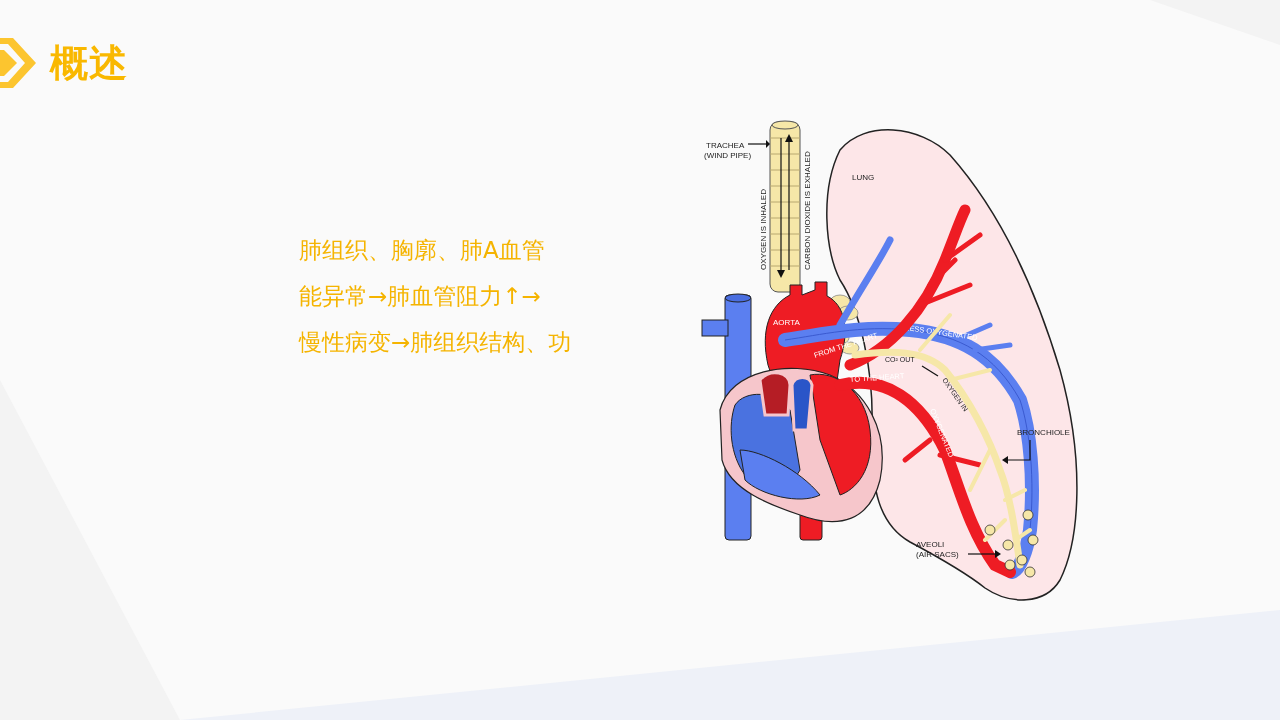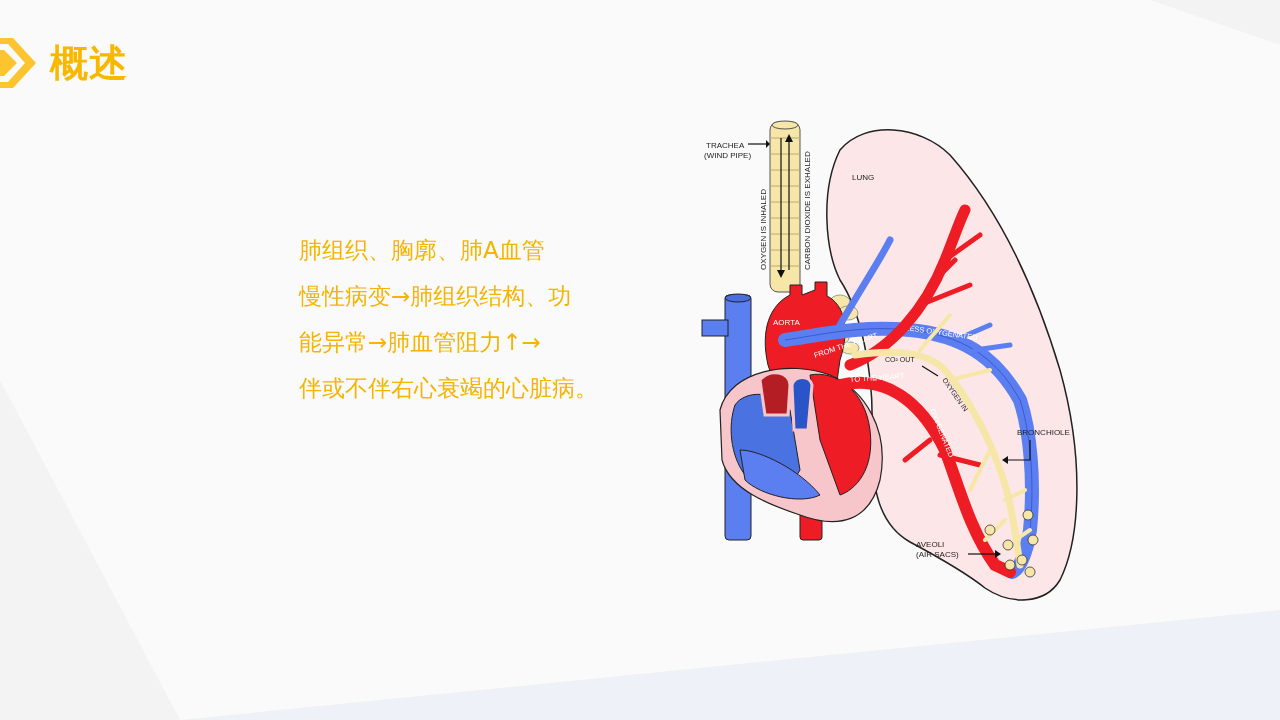--- a/index.html
+++ b/index.html
@@ -37,23 +37,22 @@
 <div class="title-wrap">
   <svg class="title-chevron" viewBox="0 0 38 50">
     <polygon points="0,0 13,0 36,25 13,50 0,50 0,44 8,44 25,25 8,6 0,6" fill="#fcc52f"></polygon>
     <polygon points="0,12 4,12 17,25 4,38 0,38" fill="#fcc52f"></polygon>
   </svg>
   <span class="title-text">概述</span>
 </div>
 
 <div class="body-text">
   <span class="body-line">肺组织、胸廓、肺A血管</span>
+  <span class="body-line">能异常→肺血管阻力↑→</span>
   <span class="body-line">慢性病变→肺组织结构、功</span>
-  <span class="body-line">能异常→肺血管阻力↑→</span>
-  <span class="body-line">伴或不伴右心衰竭的心脏病。</span>
 </div>
 
 <svg class="diagram" viewBox="0 0 400 500" width="400" height="500">
 
   <path d="M150,40 C175,10 230,15 260,45 C300,90 340,160 370,260 C395,350 390,430 370,470 C355,495 320,495 295,478 C275,462 250,448 220,432 C190,415 180,380 182,320 C184,260 170,200 150,170 C135,140 130,80 150,40 Z" fill="#fde6e8" stroke="#222" stroke-width="1.5"></path>
 
   <g>
     <rect x="80" y="12" width="30" height="170" rx="8" fill="#f6e7a8" stroke="#555" stroke-width="1"></rect>
     <g stroke="#b8a870" stroke-width="1">
       <line x1="80" y1="28" x2="110" y2="28"></line>

